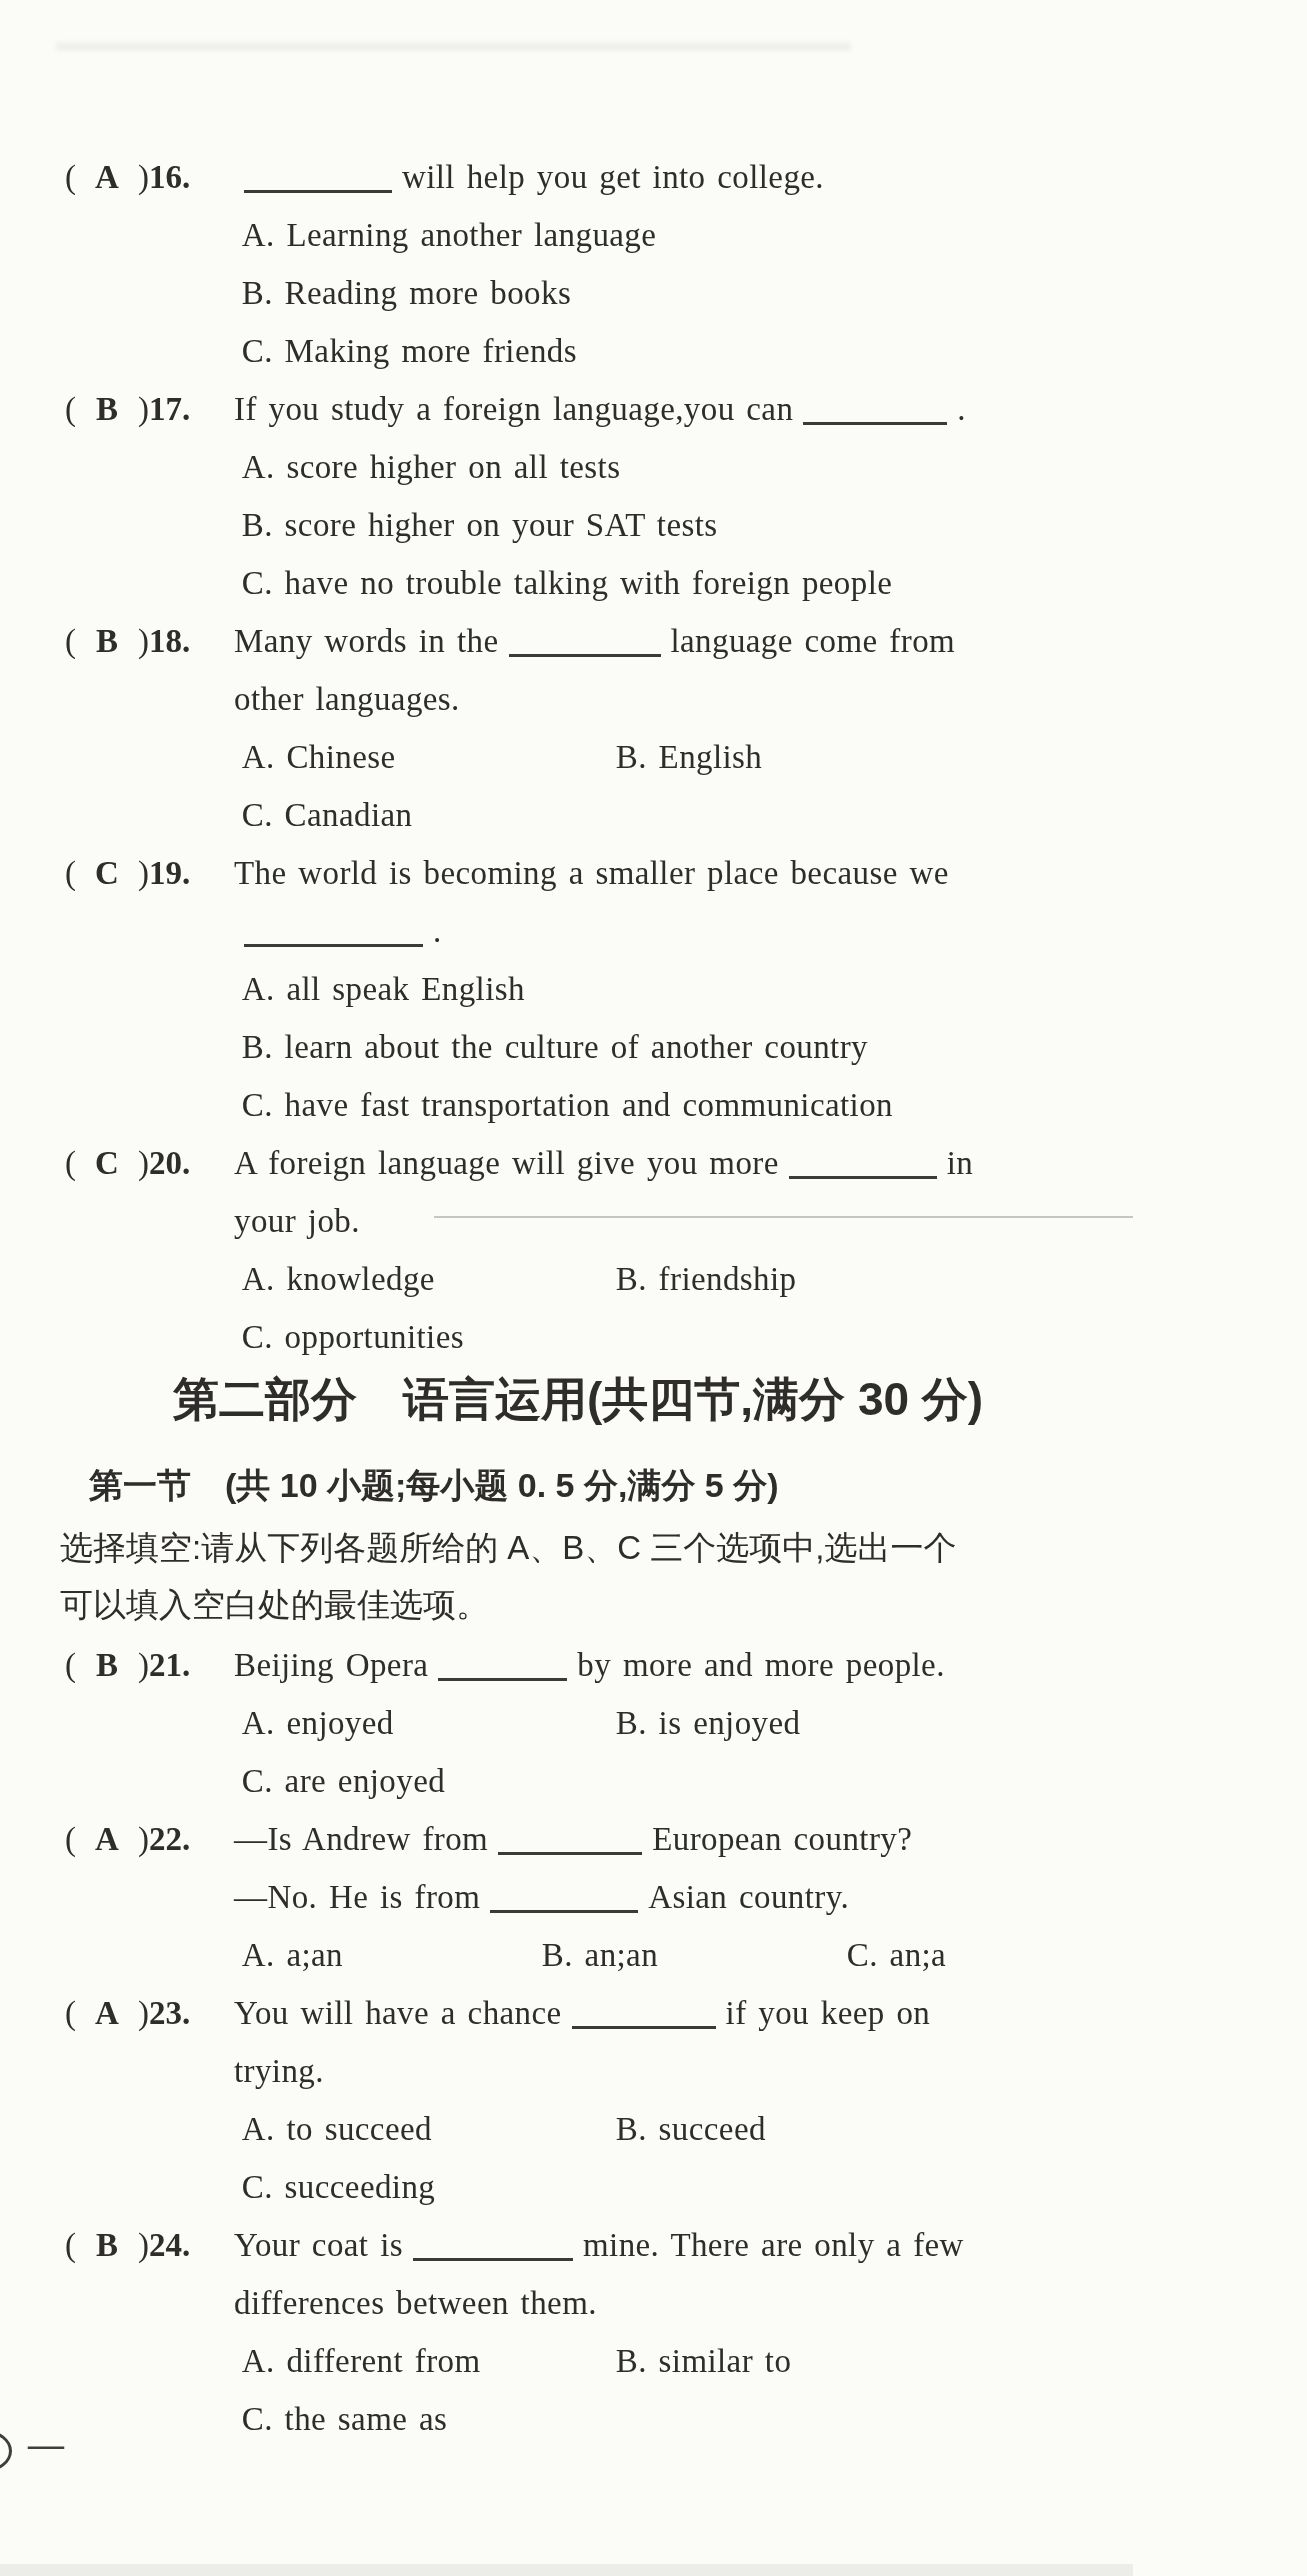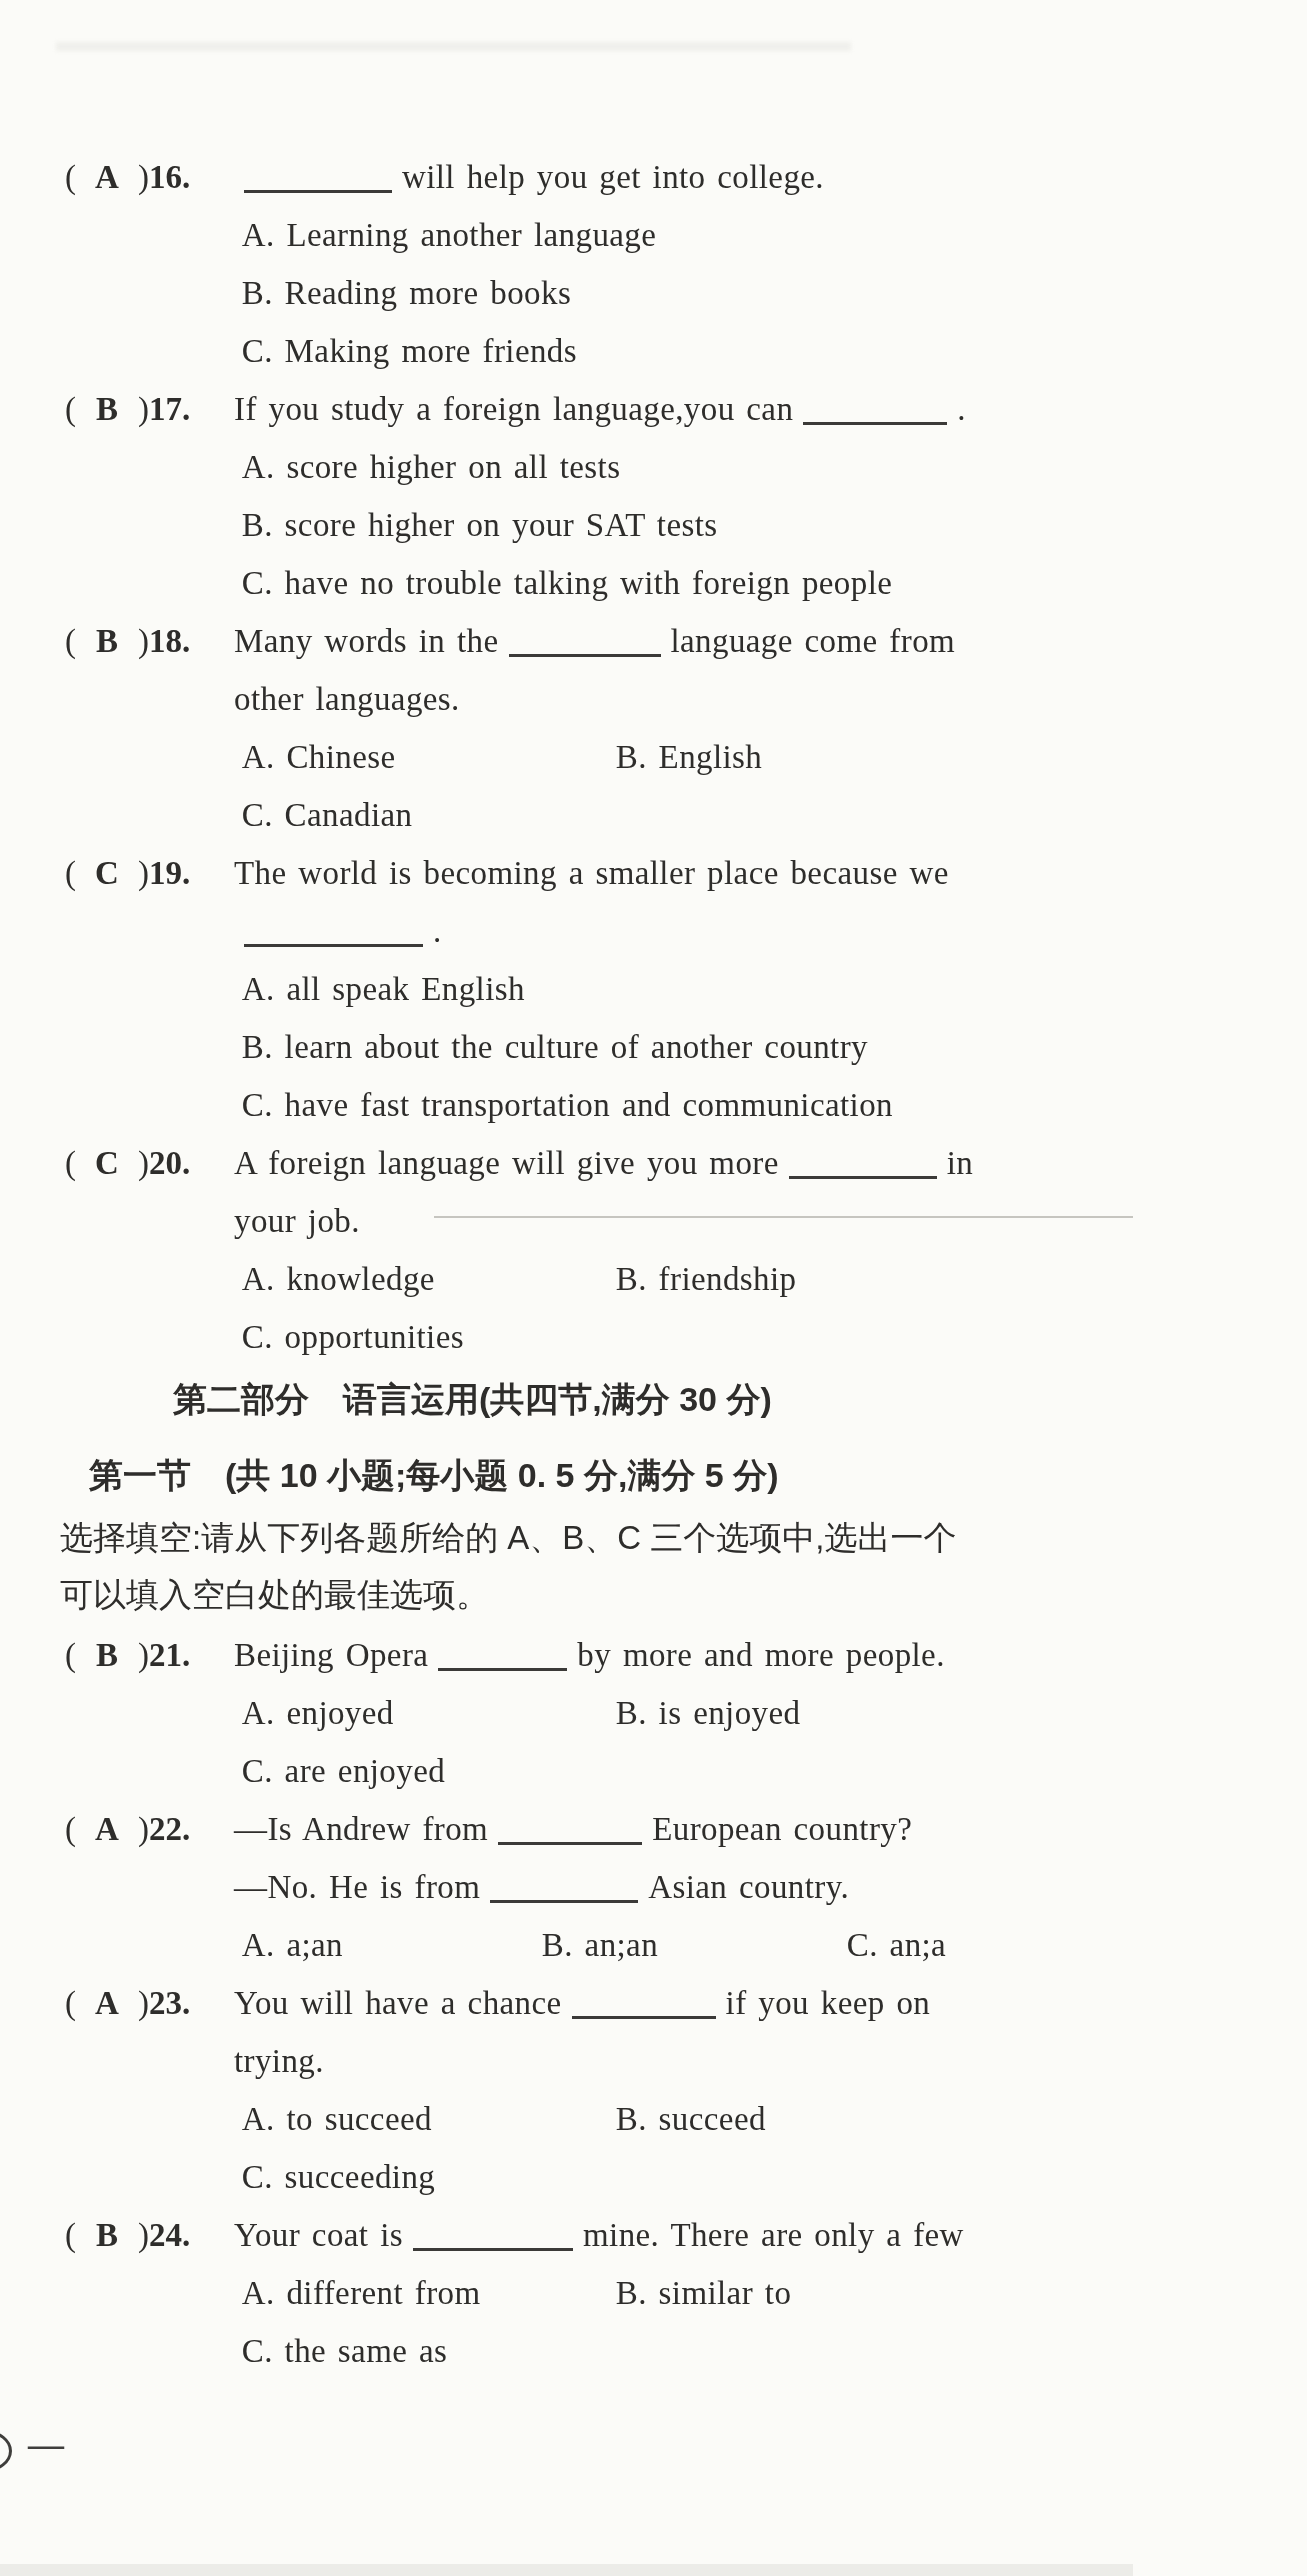--- a/index.html
+++ b/index.html
@@ -20,21 +20,21 @@
   .opt-ind { padding-left: 7.8px; }
   .col2a { display: inline-block; width: 374px; padding-left: 7.8px; }
   .col3a { display: inline-block; width: 300px; padding-left: 7.8px; }
   .col3b { display: inline-block; width: 305px; }
 
   .blank { display: inline-block; border-bottom: 3.1px solid #3b3a38; vertical-align: -4.7px; margin: 0 10px; }
   .w165 { width: 129px; } .w185 { width: 144px; } .w190 { width: 148px; }
   .w195 { width: 152px; } .w205 { width: 160px; } .w230 { width: 179px; }
 
   .cn { font-family: "Liberation Sans", "DejaVu Sans", sans-serif; letter-spacing: 0; word-spacing: 0; }
-  .sec-title { font-weight: 700; font-size: 34px; line-height: 51px; padding-left: 173px; margin-top: 7.8px; white-space: nowrap; }
+  .sec-title { font-weight: 700; font-size: 46px; line-height: 51px; padding-left: 173px; margin-top: 7.8px; white-space: nowrap; }
   .sub-title { font-weight: 700; font-size: 34px; line-height: 45px; padding-left: 89px; margin-top: 15.6px; white-space: nowrap; }
   .instr { font-size: 33px; line-height: 57px; padding-left: 60px; white-space: nowrap; }
   .instr-first { margin-top: 11px; }
   .part2 { margin-top: 3.1px; }
 
   .artifact-line { position: absolute; top: 1216px; left: 434px; width: 873px; height: 1.6px; background: #c6c5c0; }
   .top-smudge { position: absolute; top: 42px; left: 56px; width: 795px; height: 9.3px; background: rgba(170,170,162,.14); filter: blur(2.3px); }
   .bottom-band { position: absolute; left: 0; bottom: 0; width: 100%; height: 12.5px; background: rgba(190,190,182,.25); }
   .page-circle { position: absolute; left: -42px; top: 2430px; width: 48px; height: 36px; border: 3.1px solid #3f3e3c; border-radius: 50%; background: transparent; }
   .page-dash { position: absolute; left: 28px; top: 2421px; font-size: 36px; line-height: 47px; font-weight: 700; color: #3f3e3c; letter-spacing: 0; }
@@ -134,20 +134,21 @@
           <div class="ln"><span>trying.</span></div>
           <div class="ln"><span class="col2a">A. to succeed</span><span>B. succeed</span></div>
           <div class="ln opt-ind">C. succeeding</div>
         </div>
       </div>
 
       <div class="q">
         <div class="qmark"><span>(</span><span class="ansletter">B</span><span>)</span><span class="qnum">24.</span></div>
         <div class="qbody">
           <div class="ln"><span>Your coat is</span><span class="blank w205"></span><span>mine. There are only a few</span></div>
+          <div class="ln"><span>differences between them.</span></div>
           <div class="ln"><span class="col2a">A. different from</span><span>B. similar to</span></div>
           <div class="ln opt-ind">C. the same as</div>
         </div>
       </div>
 
     </section>
   </div>
 
   <div class="artifact-line"></div>
   <div class="page-circle"></div>

